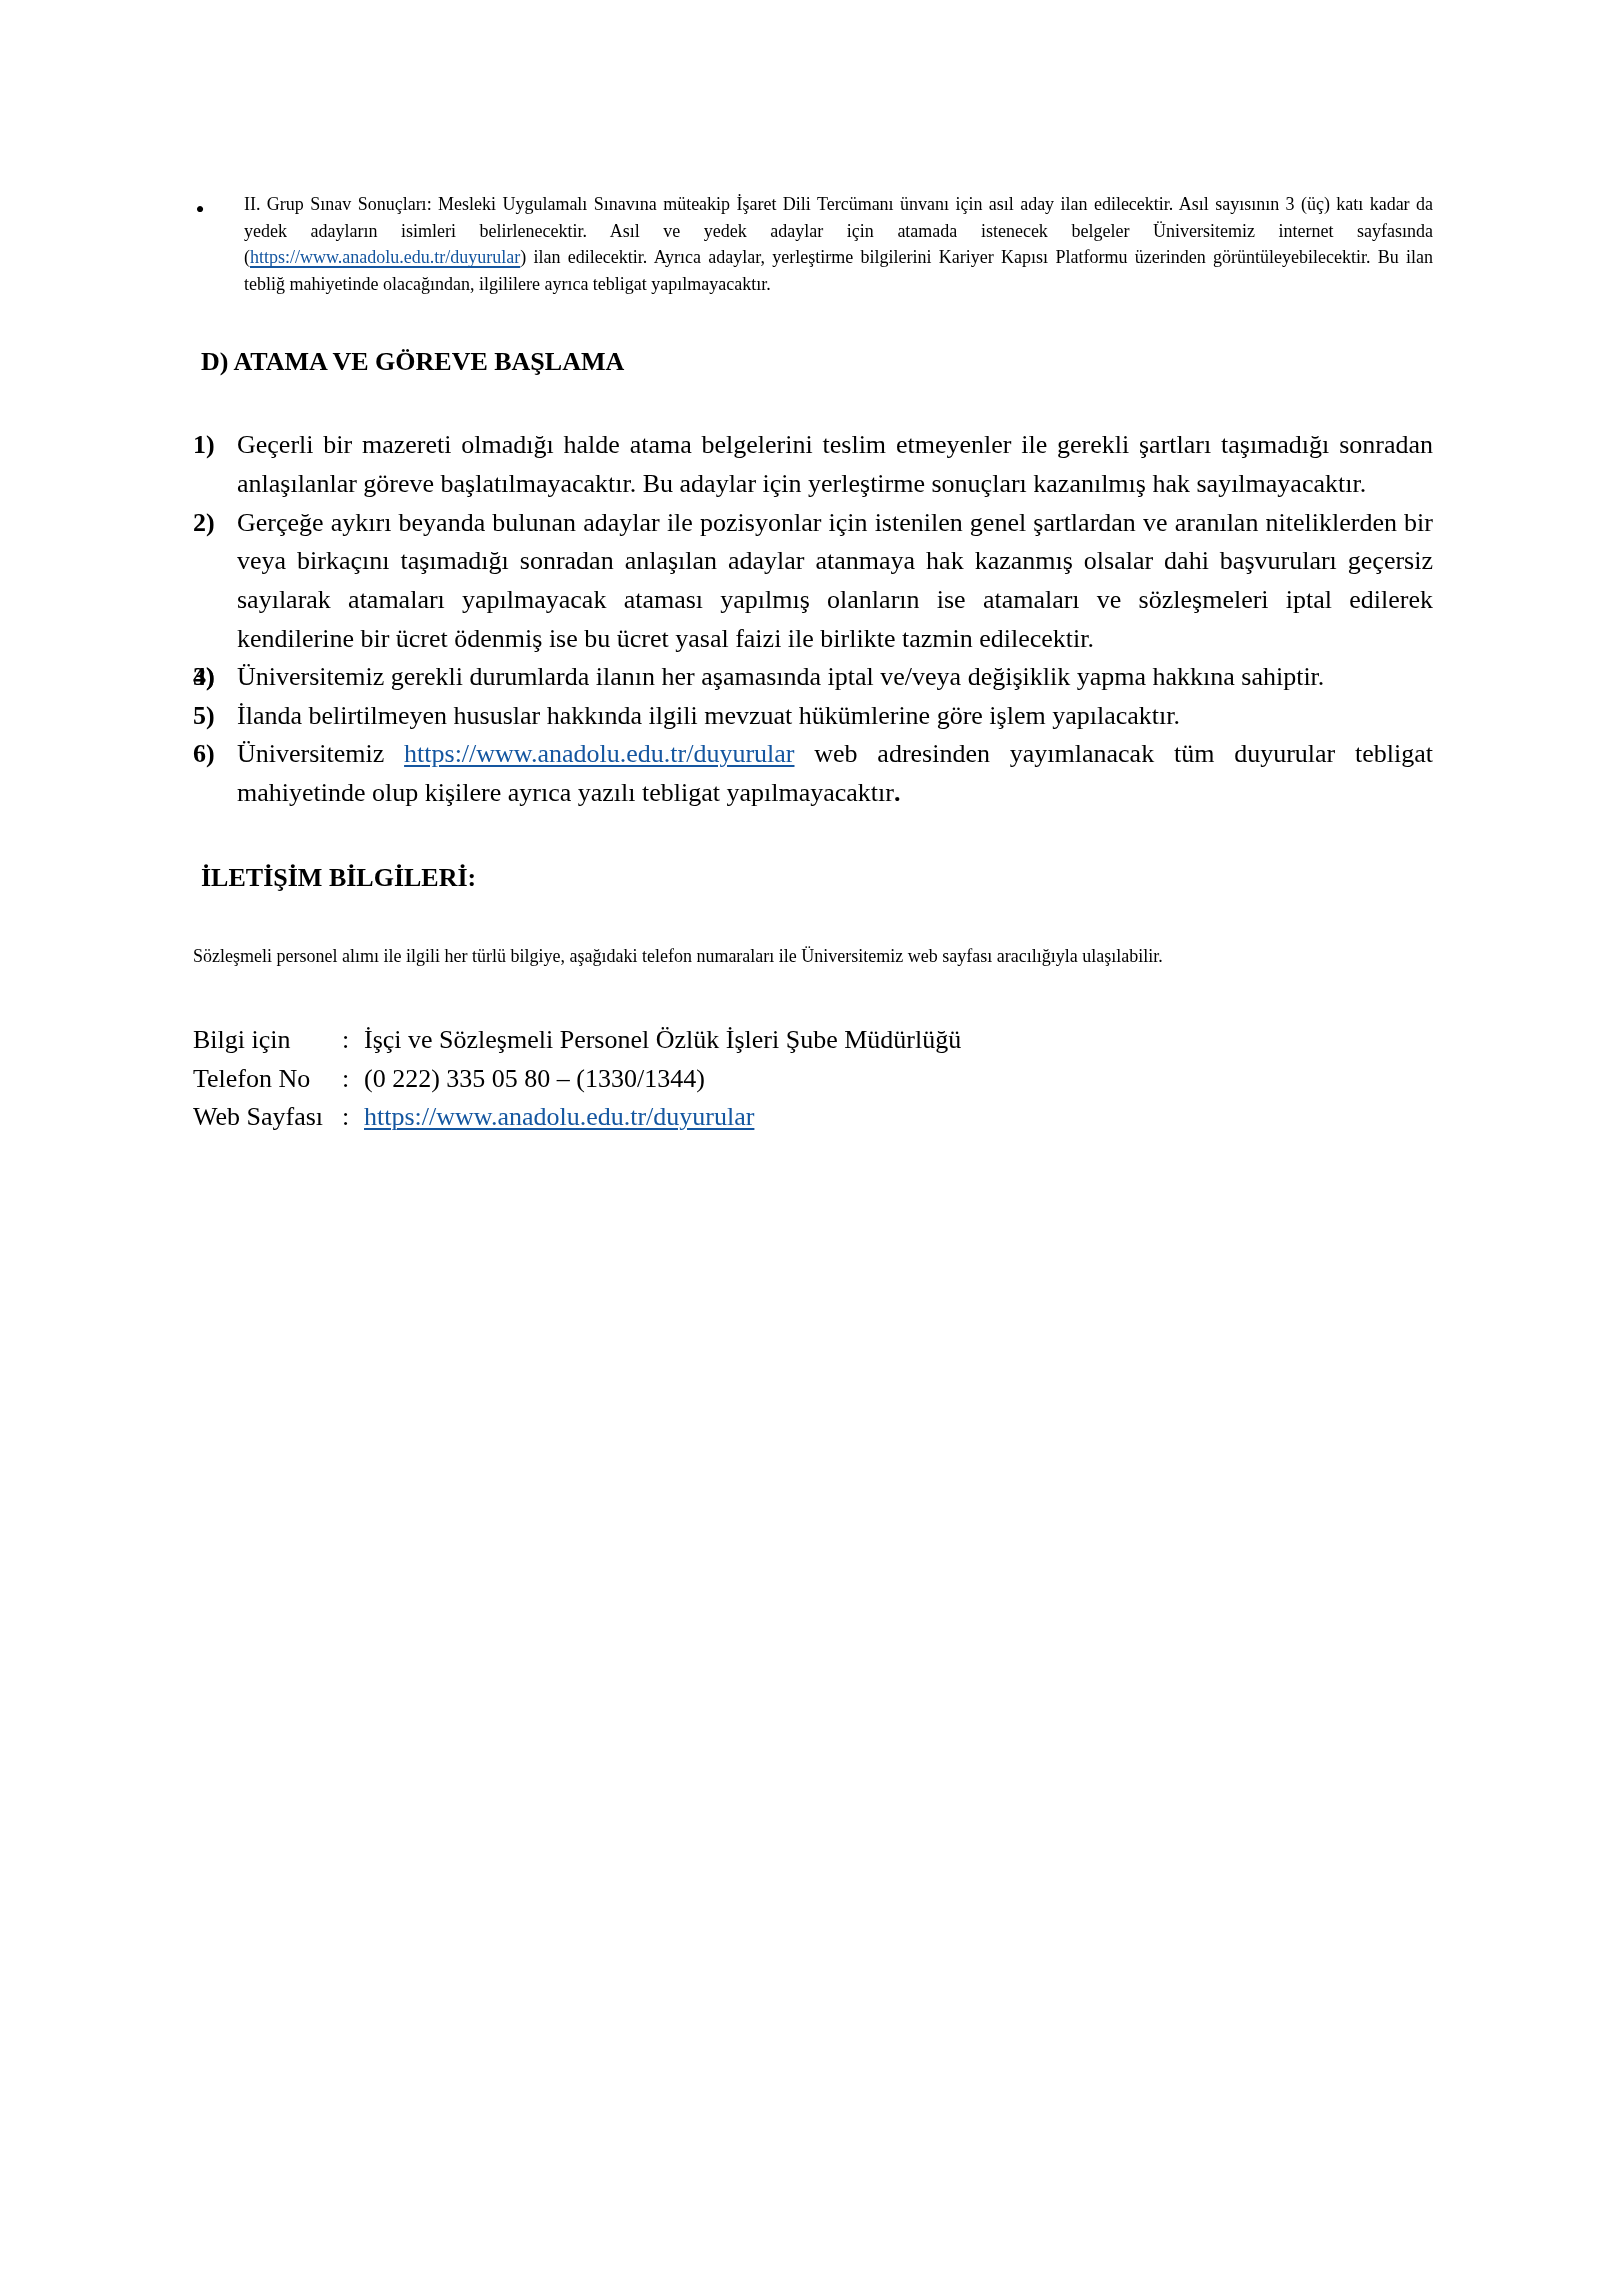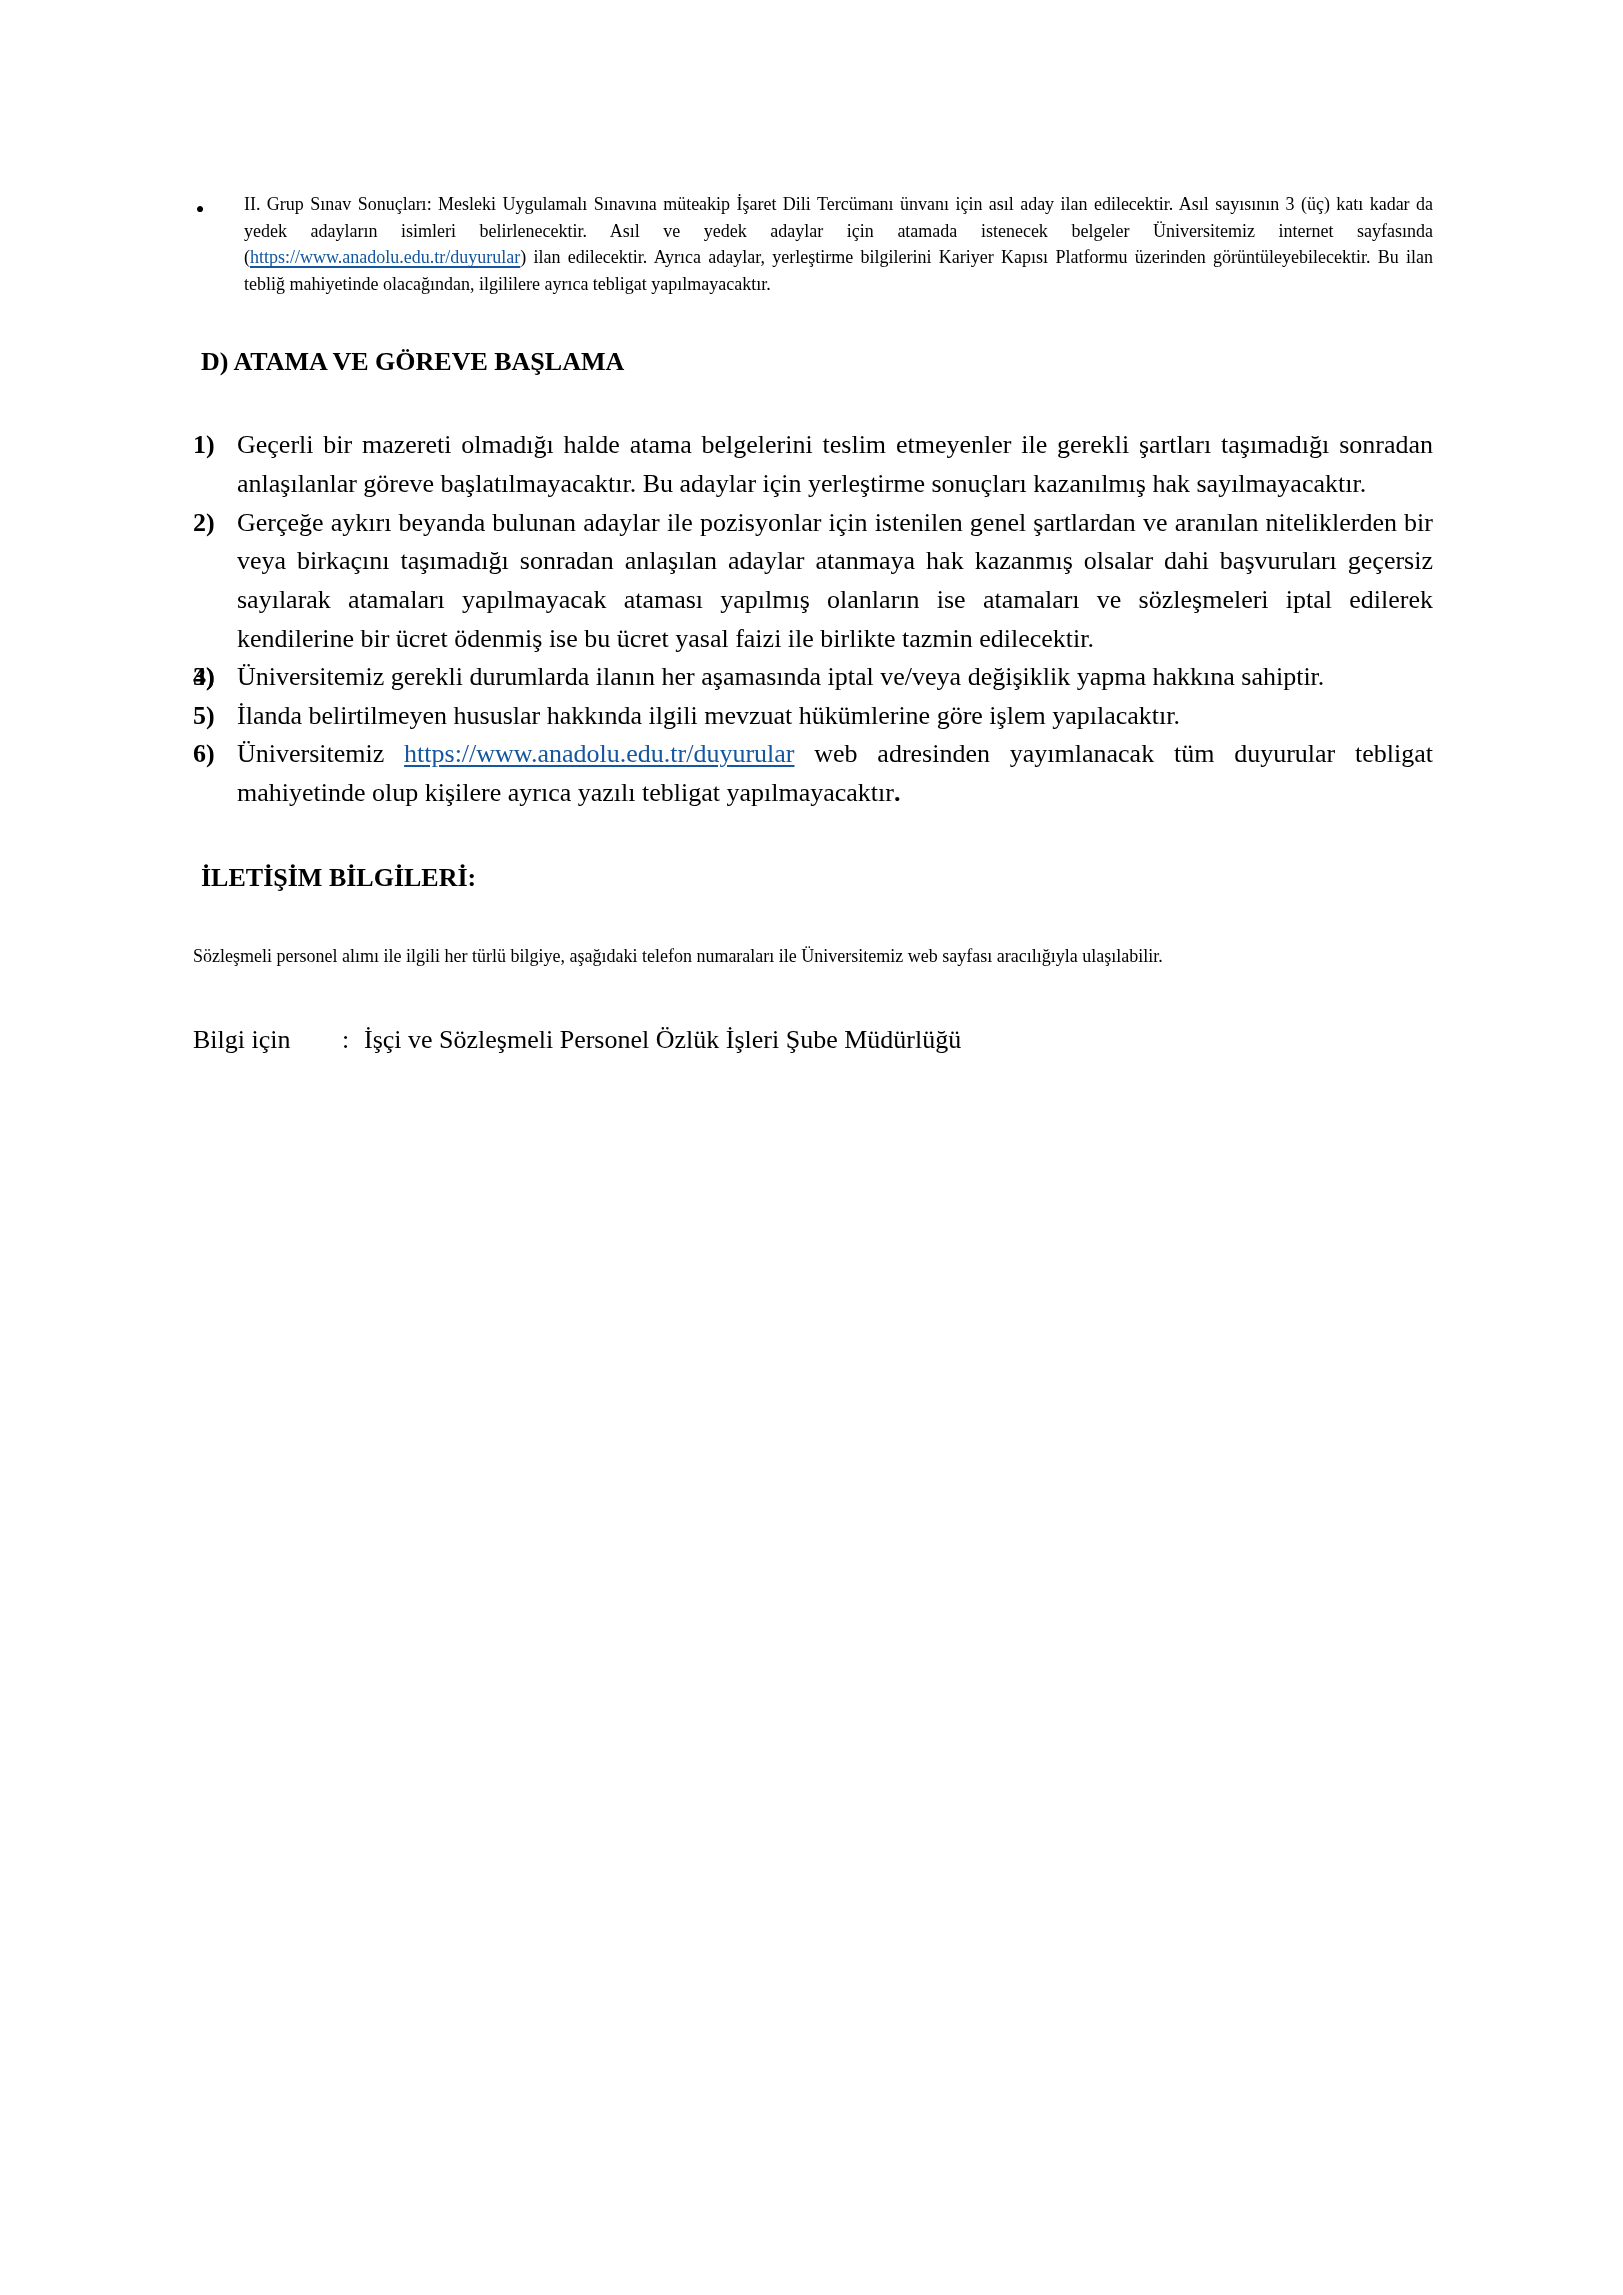--- a/index.html
+++ b/index.html
@@ -171,18 +171,28 @@
 
     <div class="spacer-lg"></div>
 
     <table class="contact-table">
       <tbody>
         <tr>
           <td class="contact-label">Bilgi için</td>
           <td class="contact-sep">:</td>
           <td>İşçi ve Sözleşmeli Personel Özlük İşleri Şube Müdürlüğü</td>
         </tr>
+        <tr>
+          <td class="contact-label">Telefon No</td>
+          <td class="contact-sep">:</td>
+          <td>(0 222) 335 05 80 – (1330/1344)</td>
+        </tr>
+        <tr>
+          <td class="contact-label">Web Sayfası</td>
+          <td class="contact-sep">:</td>
+          <td class="link">https://www.anadolu.edu.tr/duyurular</td>
+        </tr>
       </tbody>
     </table>
 
   </div>
 </div>
 
 
 </body></html>

